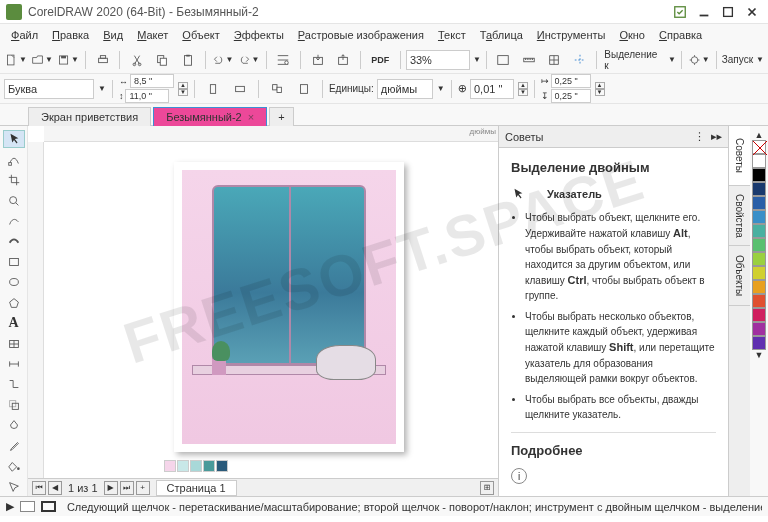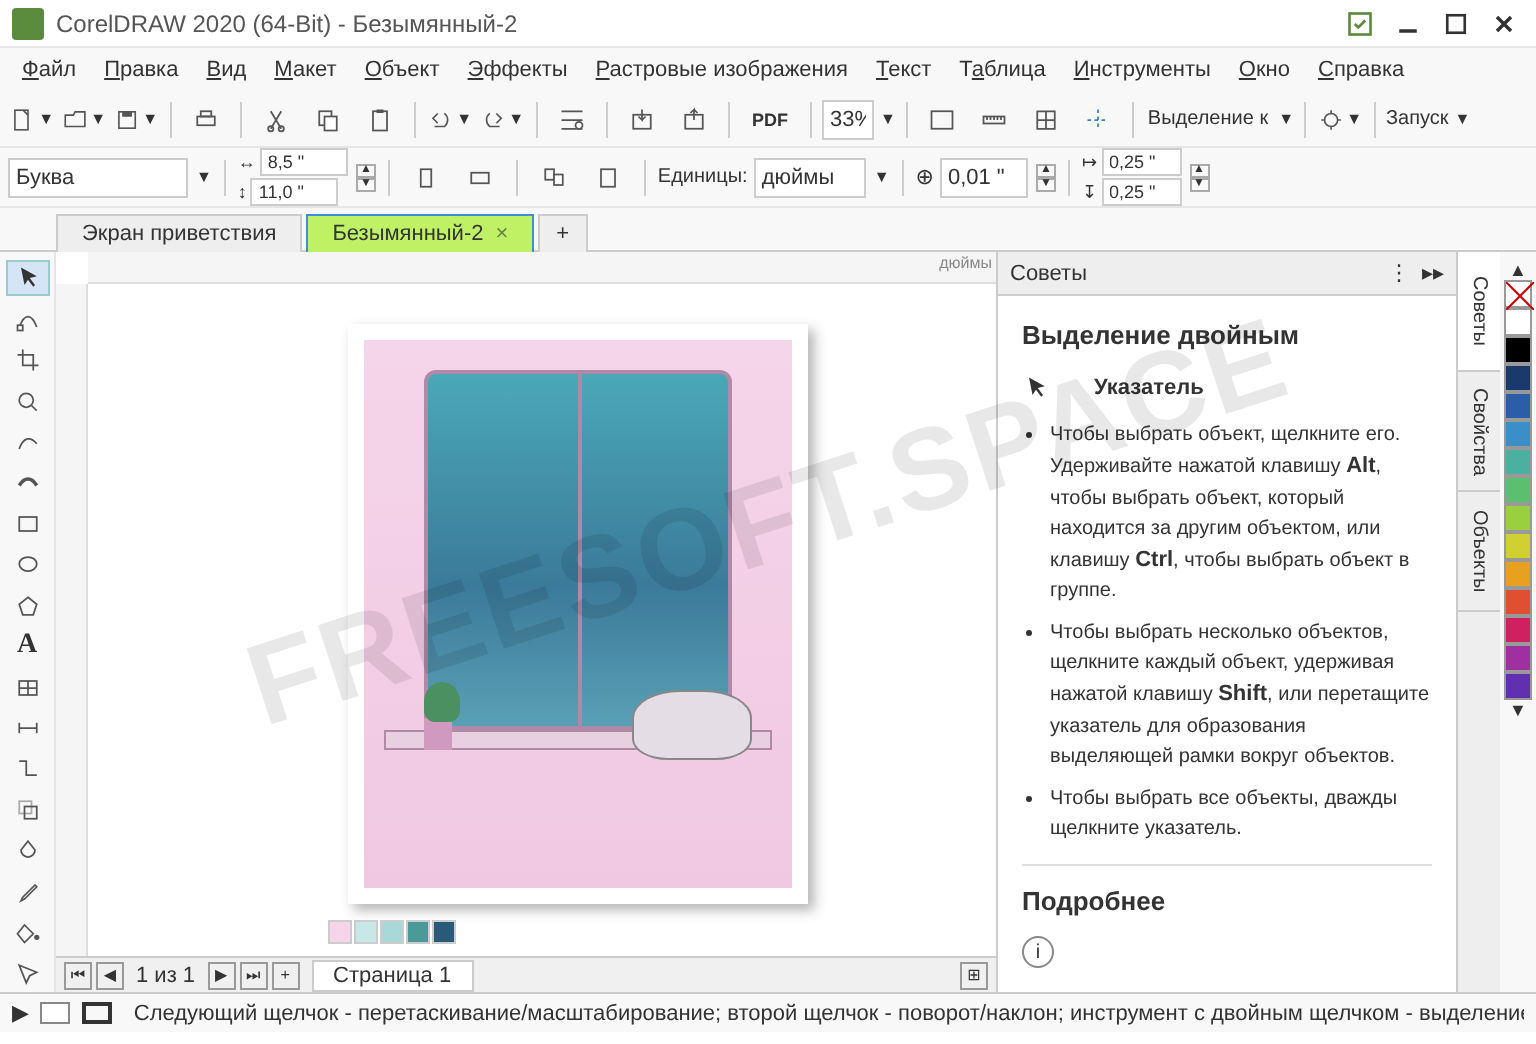--- a/index.html
+++ b/index.html
@@ -11,21 +11,21 @@
 .menubar{height:22px;display:flex;align-items:center;padding:0 4px;background:#f8f8f8}
 .menubar .mi{padding:2px 7px;cursor:pointer}
 .menubar .mi u{text-decoration:underline}
 .toolbar{height:28px;background:#f8f8f8;border-bottom:1px solid #e5e5e5;display:flex;align-items:center;padding:0 4px;gap:2px}
 .tbtn{width:24px;height:22px;display:flex;align-items:center;justify-content:center;border:1px solid transparent;cursor:pointer}
 .tsep{width:1px;height:18px;background:#ccc;margin:0 3px}
 .tinput{height:20px;border:1px solid #ccc;padding:0 3px;background:#fff}
 .propbar{height:30px;background:#f8f8f8;border-bottom:1px solid #e5e5e5;display:flex;align-items:center;padding:0 4px;gap:3px}
 .tabstrip{height:22px;background:#f8f8f8;display:flex;align-items:flex-end;border-bottom:1px solid #ccc}
 .dtab{padding:3px 12px;border:1px solid #ccc;border-bottom:none;background:#eee;margin-right:2px;cursor:pointer;position:relative;top:1px}
-.dtab.active{background:#bef264;color:#fff;border-color:#3b8fd4}
+.dtab.active{background:#ec4899;color:#fff;border-color:#3b8fd4}
 .dtab .x{margin-left:6px;opacity:.6}
 .workarea{display:flex;height:370px}
 .toolbox{width:28px;background:#f8f8f8;border-right:1px solid #e5e5e5;display:flex;flex-direction:column;align-items:center;padding-top:4px;gap:2px}
 .tool{width:22px;height:22px;display:flex;align-items:center;justify-content:center;cursor:pointer;border:1px solid transparent}
 .tool.active{background:#d5e5f5;border-color:#9cc}
 .canvas-wrap{flex:1;position:relative;background:#fff;overflow:hidden}
 .ruler-h{height:16px;background:#f5f5f5;border-bottom:1px solid #ddd;margin-left:16px;position:relative;font-size:8px}
 .ruler-v{width:16px;background:#f5f5f5;border-right:1px solid #ddd;position:absolute;left:0;top:16px;bottom:0}
 .ruler-label{position:absolute;right:2px;top:1px;font-size:8px;color:#888}
 .canvas{position:absolute;left:16px;top:16px;right:0;bottom:0;background:#fff;overflow:hidden}
@@ -187,21 +187,21 @@
     </div>
   <div class="tbtn">
       <svg viewBox="0 0 16 16">
         <rect x="3" y="5" width="10" height="8" fill="none" stroke="#555"></rect>
         <path d="M8 8V2l-2 2M8 2l2 2" stroke="#555" fill="none"></path>
       </svg>
     </div>
   <div class="tsep"></div>
   <div class="tbtn" style="width:30px;font-size:9px;font-weight:bold">PDF</div>
   <div class="tsep"></div>
-  <input class="tinput" style="width: 26px;" value="33%">
+  <input class="tinput" style="width: 64px;" value="33%">
   <span class="chev">▼</span>
   <div class="tsep"></div>
   <div class="tbtn">
       <svg viewBox="0 0 16 16">
         <rect x="2" y="3" width="12" height="10" fill="none" stroke="#555"></rect>
       </svg>
     </div>
   <div class="tbtn">
       <svg viewBox="0 0 16 16">
         <rect x="2" y="6" width="12" height="4" fill="none" stroke="#555"></rect>

